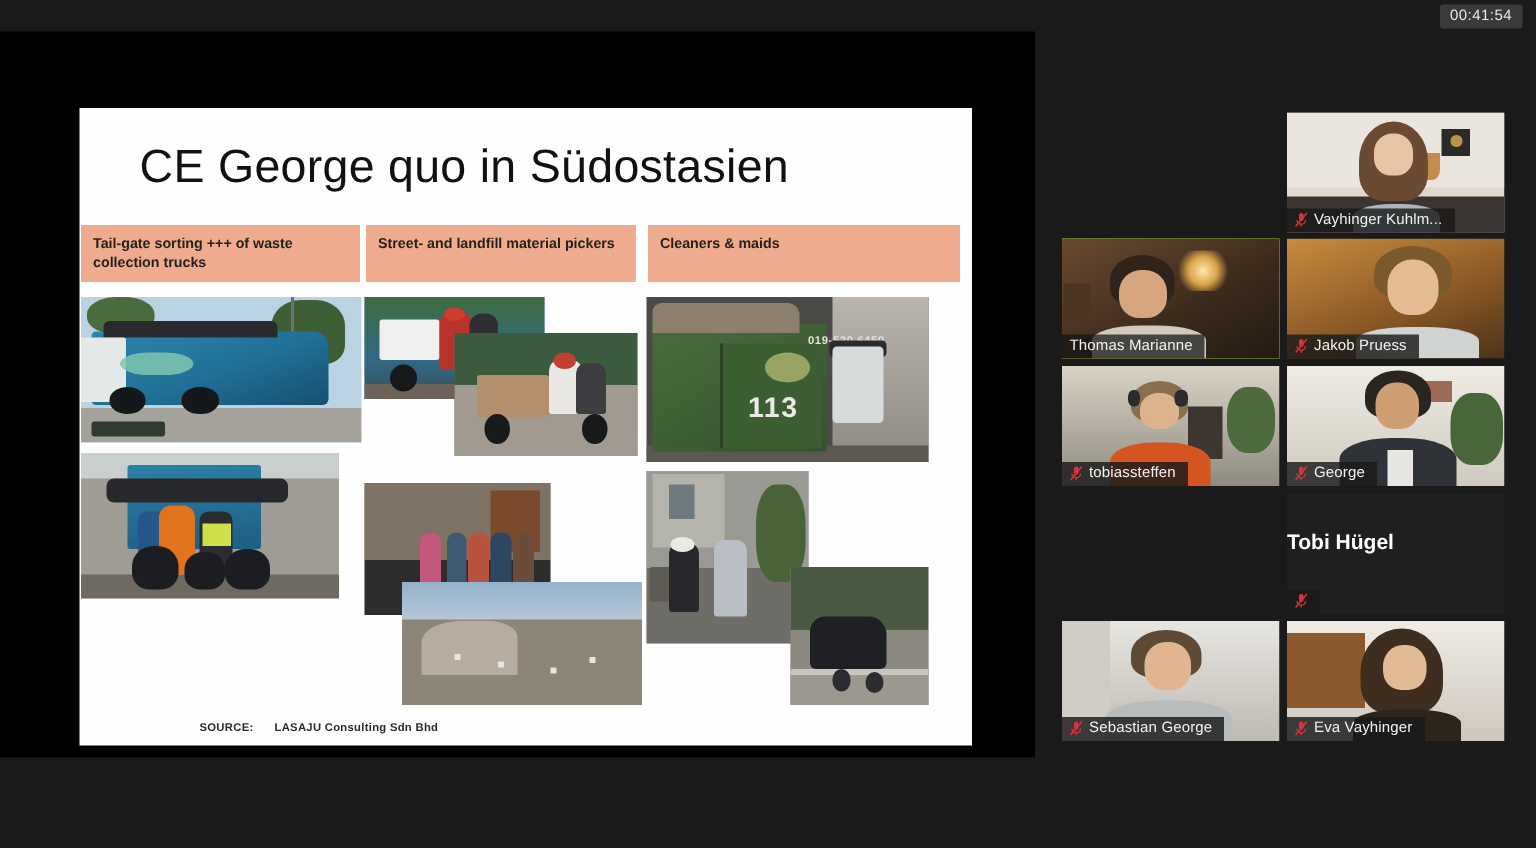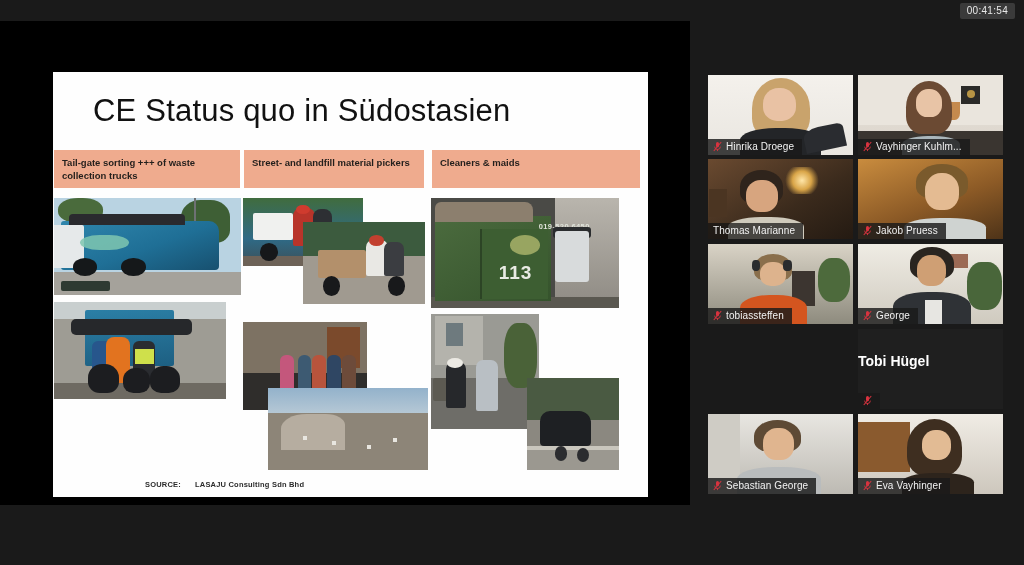--- a/index.html
+++ b/index.html
@@ -177,21 +177,21 @@
   #p9 .bg9 { position:absolute; inset:0; background:linear-gradient(180deg,#4a5a42 0 46%,#8b8880 46% 100%); }
   #p9 .pile{ position:absolute; left:14%; top:36%; width:56%; height:38%; background:#1e2023; border-radius:10px 12px 4px 4px; }
   #p9 .wh  { position:absolute; left:30%; bottom:10%; width:14%; height:16%; background:#2b2c2f; border-radius:50%; }
   #p9 .wh2 { position:absolute; left:54%; bottom:9%; width:13%; height:15%; background:#2b2c2f; border-radius:50%; }
   #p9 .road{ position:absolute; left:0; bottom:0; right:0; height:26%; background:#9b9890; }
   #p9 .curb{ position:absolute; left:0; bottom:22%; right:0; height:4%; background:#c9c6bd; }
 
   
   .source {
     position: absolute;
-    left: 92px; bottom: 8px;
+    left: 80px; bottom: 8px;
     font-size: 7.5px;
     color: #2b2b2b;
     letter-spacing: .2px;
     font-weight: 600;
   }
   .source .lbl { margin-right: 14px; }
 
   
   .strip {
     position: absolute;
@@ -312,21 +312,21 @@
 </head>
 <body>
 
 <div id="app">
 
   <div class="timer">00:41:54</div>
 
   <div class="stage">
     <div class="slide">
 
-      <div class="slide-title">CE Status quo in Südostasien</div>
+      <div class="slide-title">CE George quo in Südostasien</div>
 
       <div class="col-headers">
         <div class="col-head c1">Tail-gate sorting +++ of waste collection trucks</div>
         <div class="col-head c2">Street- and landfill material pickers</div>
         <div class="col-head c3">Cleaners &amp; maids</div>
       </div>
 
       <div class="collage">
 
         <div class="ph" id="p1">
@@ -437,37 +437,20 @@
 
       <div class="source">
         <span class="lbl">SOURCE:</span><span>LASAJU Consulting Sdn Bhd</span>
       </div>
 
     </div>
   </div>
 
   <div class="strip">
 
-    <div class="tile col-a r0">
-      <div class="vid" id="v1">
-        <div class="hair"></div>
-          <div class="body"></div>
-          <div class="face"></div>
-          <div class="arm"></div>
-      </div>
-      <div class="namebar">
-        <svg class="mic-muted" viewBox="0 0 12 14">
-          <rect x="4" y="1" width="4" height="7" rx="2" fill="#d9333f"></rect>
-          <path d="M2.2 7.2a3.8 3.8 0 0 0 7.6 0" stroke="#d9333f" stroke-width="1.2" fill="none"></path>
-          <rect x="5.4" y="10.5" width="1.2" height="2.6" fill="#d9333f"></rect>
-          <line x1="1" y1="13" x2="11" y2="1" stroke="#d9333f" stroke-width="1.4"></line>
-        </svg>
-        <span class="nm">Hinrika Droege</span>
-      </div>
-    </div>
 
     <div class="tile col-b r0">
       <div class="vid" id="v2">
         <div class="wall"></div>
           <div class="sideboard"></div>
           <div class="pic"></div>
           <div class="dot"></div>
         <div class="vase"></div>
           <div class="hair"></div>
           <div class="body"></div>

